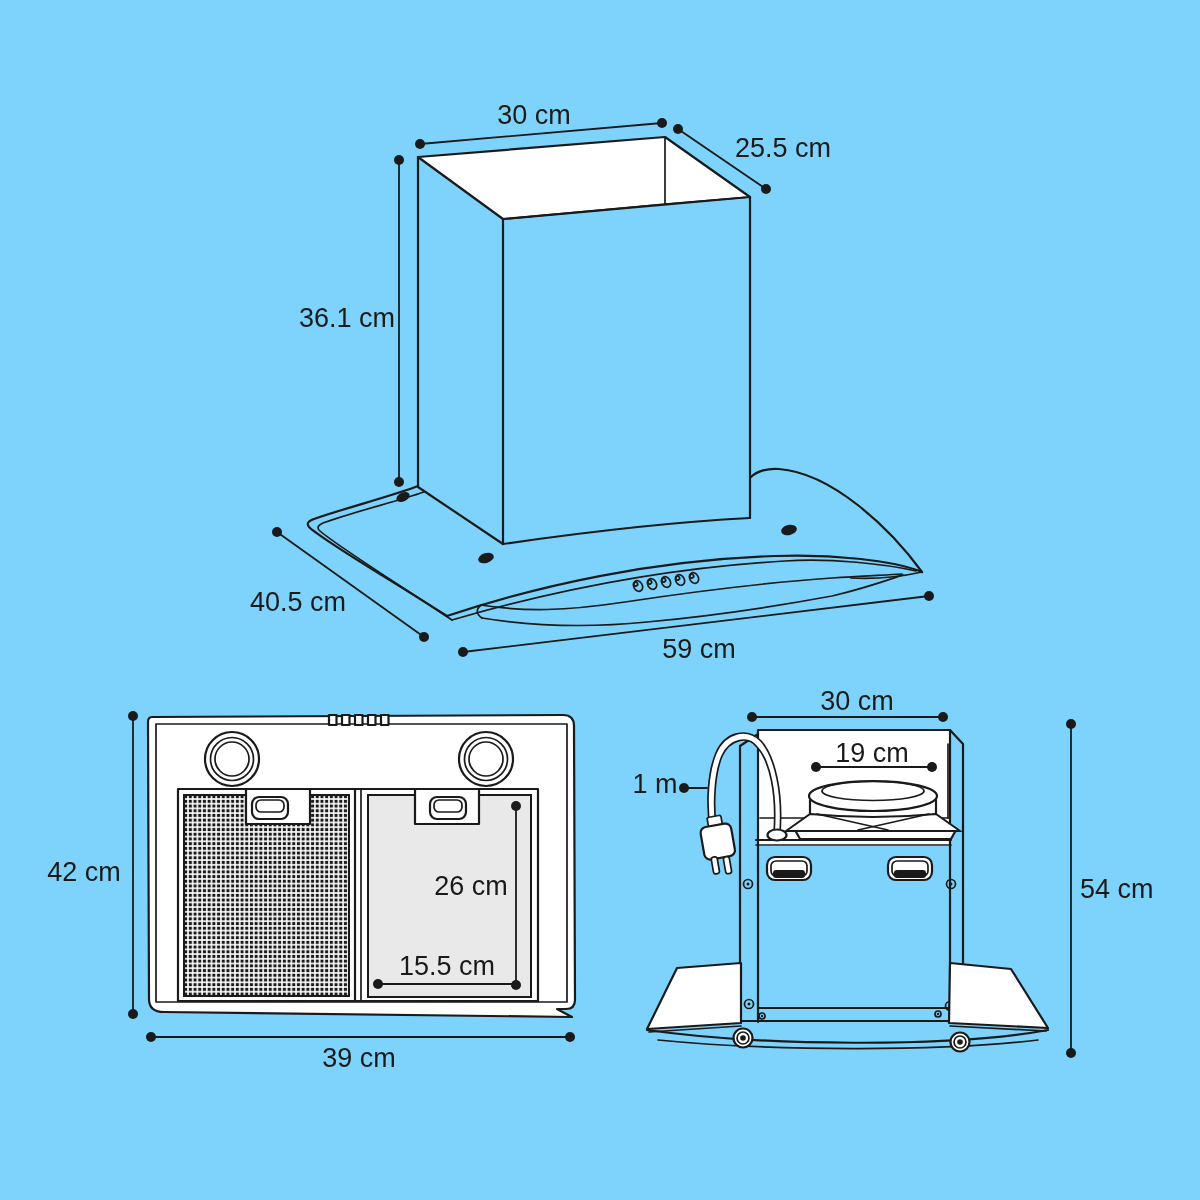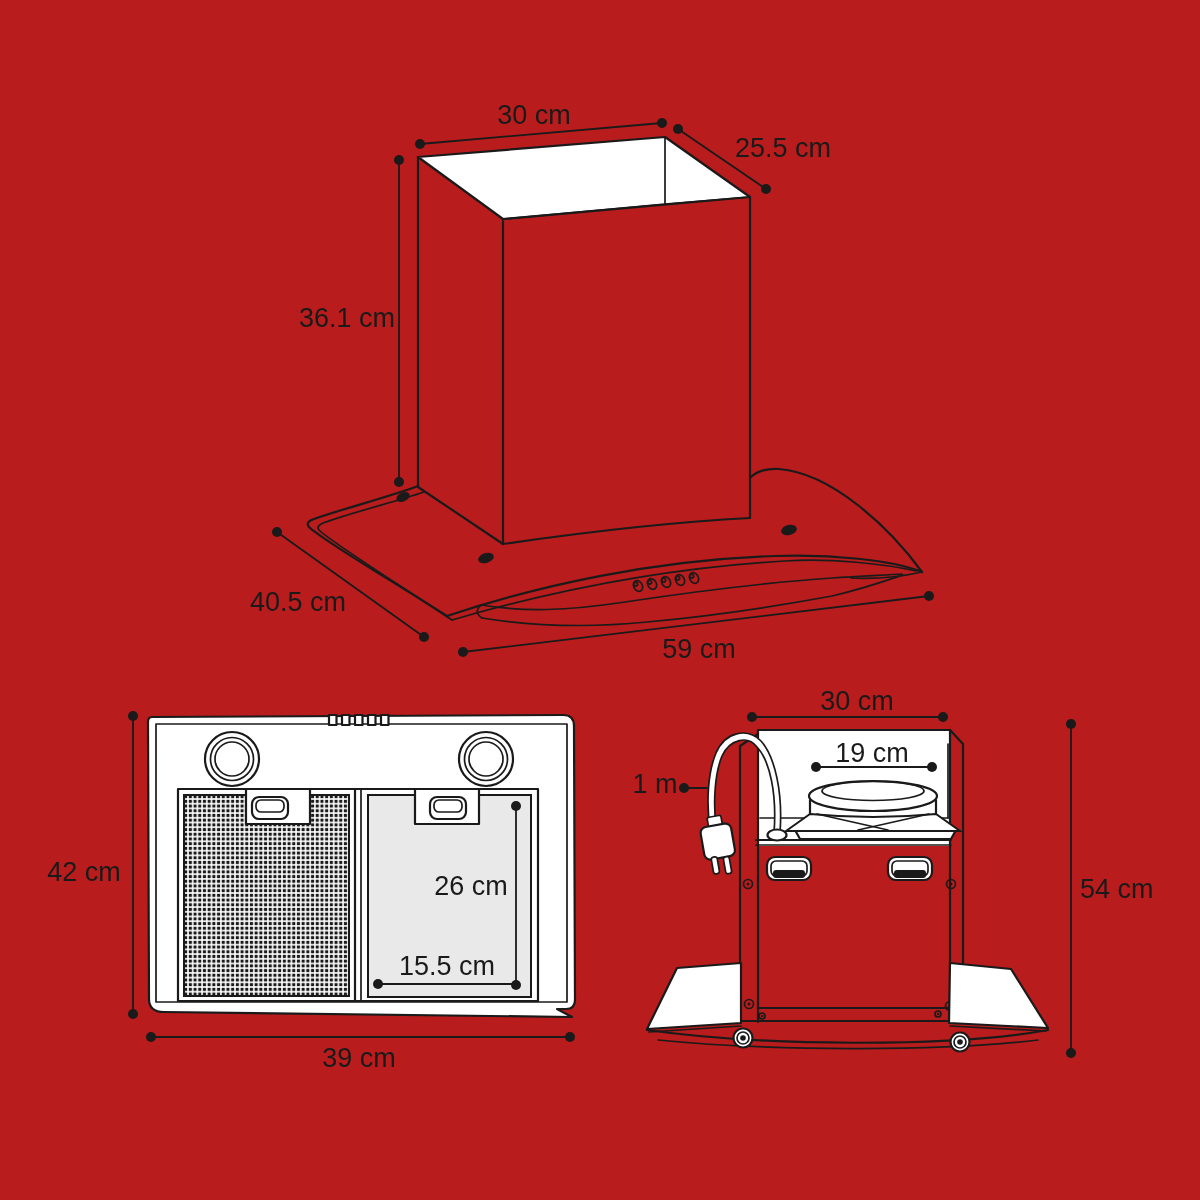--- a/index.html
+++ b/index.html
@@ -1,17 +1,17 @@
 <!DOCTYPE html>
 <html style="--line: #1a1a1a; --filter-fill: #e9e9e9;"><head>
 <meta charset="utf-8">
 <style>
   :root { --line:#1a1a1a; --filter-fill:#e9e9e9; }
   html,body { margin:0; padding:0; background:#fff; }
-  #stage { position:relative; width:1200px; height:1200px; background:#b91c1c; overflow:hidden; }
+  #stage { position:relative; width:1200px; height:1200px; background:#7dd3fc; overflow:hidden; }
   svg { display:block; }
   .ln      { stroke:var(--line); fill:none; stroke-width:2.2; stroke-linecap:round; stroke-linejoin:round; }
   .lnt     { stroke:var(--line); fill:none; stroke-width:1.7; stroke-linecap:round; stroke-linejoin:round; }
   .dim     { stroke:var(--line); fill:none; stroke-width:1.8; stroke-linecap:round; }
   .fw      { fill:#fff; }
   .gray    { fill:var(--filter-fill); }
   .dot     { fill:var(--line); stroke:none; }
   .solid   { fill:var(--line); stroke:none; }
   text.lbl { font-family:"Liberation Sans", sans-serif; font-size:27px; fill:var(--line); }
 </style>

